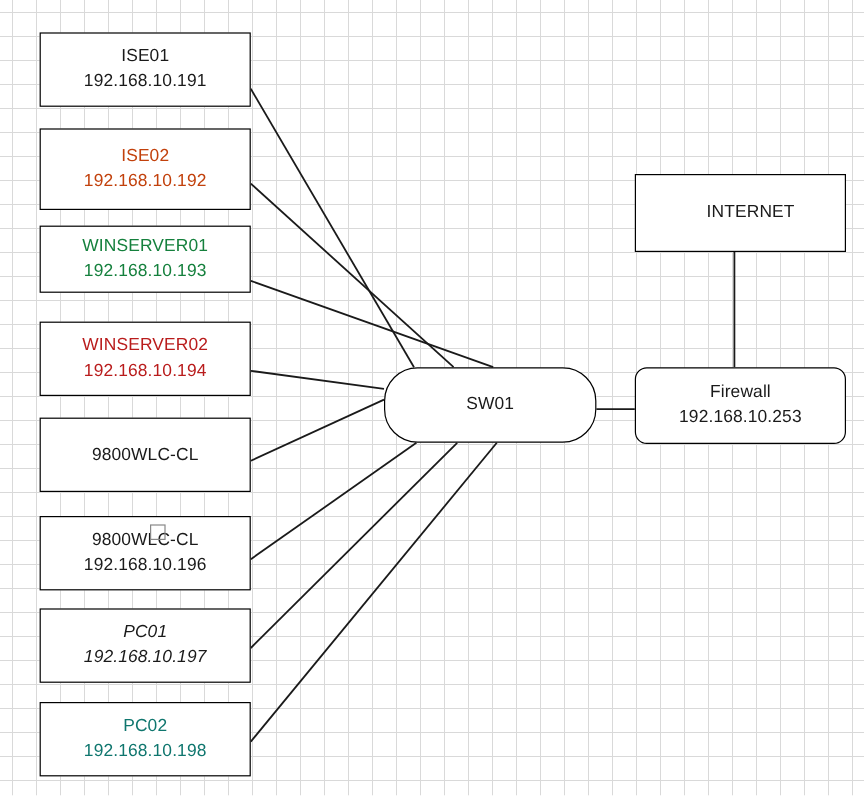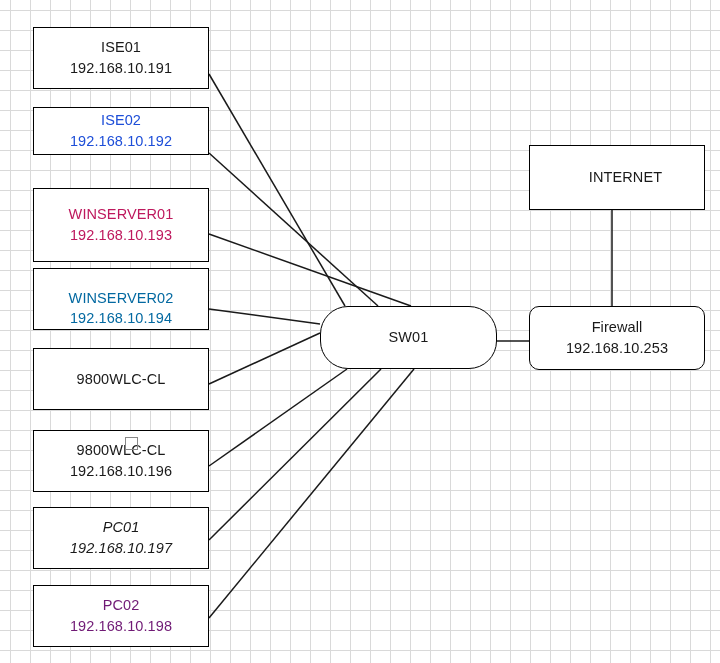--- a/index.html
+++ b/index.html
@@ -80,44 +80,44 @@
       <polyline points="209,618 414,369" fill="none" stroke="#1a1a1a" stroke-width="1.5"></polyline>
       <polyline points="497,341 529,341" fill="none" stroke="#1a1a1a" stroke-width="1.5"></polyline>
       <polyline points="612,306 612,210" fill="none" stroke="#1a1a1a" stroke-width="1.5"></polyline>
     </svg>
 
   <div id="node-layer">
       <div class="node" style="left: 33px; top: 27px; width: 176px; height: 62px; border-color: rgb(0, 0, 0); background: rgb(255, 255, 255); color: rgb(26, 26, 26);">
         <span class="line1">ISE01</span>
         <span class="line2">192.168.10.191</span>
       </div>
-      <div class="node" style="left: 33px; top: 107px; width: 176px; height: 48px; border-color: rgb(0, 0, 0); background: rgb(255, 255, 255); color: #1d4ed8; text-align: center;">
+      <div class="node" style="left: 33px; top: 107px; width: 176px; height: 68px; border-color: rgb(0, 0, 0); background: rgb(255, 255, 255); color: #c2410c; text-align: center;">
         <span class="line1">ISE02</span>
         <span class="line2">192.168.10.192</span>
       </div>
-      <div class="node" style="left: 33px; top: 188px; width: 176px; height: 74px; border-color: rgb(0, 0, 0); background: rgb(255, 255, 255); color: #be185d;">
+      <div class="node" style="left: 33px; top: 188px; width: 176px; height: 56px; border-color: rgb(0, 0, 0); background: rgb(255, 255, 255); color: #15803d;">
         <span class="line1">WINSERVER01</span>
         <span class="line2">192.168.10.193</span>
       </div>
-      <div class="node" style="left: 33px; top: 268px; width: 176px; height: 62px; border-color: rgb(0, 0, 0); background: rgb(255, 255, 255); color: #0369a1; justify-content: flex-end;">
+      <div class="node" style="left: 33px; top: 268px; width: 176px; height: 62px; border-color: rgb(0, 0, 0); background: rgb(255, 255, 255); color: #b91c1c;">
         <span class="line1">WINSERVER02</span>
         <span class="line2">192.168.10.194</span>
       </div>
       <div class="node" style="left: 33px; top: 348px; width: 176px; height: 62px; border-color: rgb(0, 0, 0); background: rgb(255, 255, 255); color: rgb(26, 26, 26);">
         <span class="line1">9800WLC-CL</span>
       </div>
       <div class="node" style="left: 33px; top: 430px; width: 176px; height: 62px; border-color: rgb(0, 0, 0); background: rgb(255, 255, 255); color: rgb(26, 26, 26);">
         <span class="line1">9800WLC-CL</span>
         <span class="line2">192.168.10.196</span>
       </div>
       <div class="node" style="left: 33px; top: 507px; width: 176px; height: 62px; border-color: rgb(0, 0, 0); background: rgb(255, 255, 255); color: rgb(26, 26, 26); font-style: italic;">
         <span class="line1">PC01</span>
         <span class="line2">192.168.10.197</span>
       </div>
-      <div class="node" style="left: 33px; top: 585px; width: 176px; height: 62px; border-color: rgb(0, 0, 0); background: rgb(255, 255, 255); color: #701a75;">
+      <div class="node" style="left: 33px; top: 585px; width: 176px; height: 62px; border-color: rgb(0, 0, 0); background: rgb(255, 255, 255); color: #0f766e;">
         <span class="line1">PC02</span>
         <span class="line2">192.168.10.198</span>
       </div>
       <div class="node" style="left: 320px; top: 306px; width: 177px; height: 63px; border-color: rgb(0, 0, 0); background: rgb(255, 255, 255); color: rgb(26, 26, 26); border-radius: 28px;">
         <span class="line1">SW01</span>
       </div>
       <div class="node single" style="left: 529px; top: 145px; width: 176px; height: 65px; border-color: rgb(0, 0, 0); background: rgb(255, 255, 255); color: rgb(26, 26, 26);">
         <span class="line1">INTERNET</span>
       </div>
       <div class="node" style="left: 529px; top: 306px; width: 176px; height: 64px; border-color: rgb(0, 0, 0); background: rgb(255, 255, 255); color: rgb(26, 26, 26); border-radius: 10px;">

